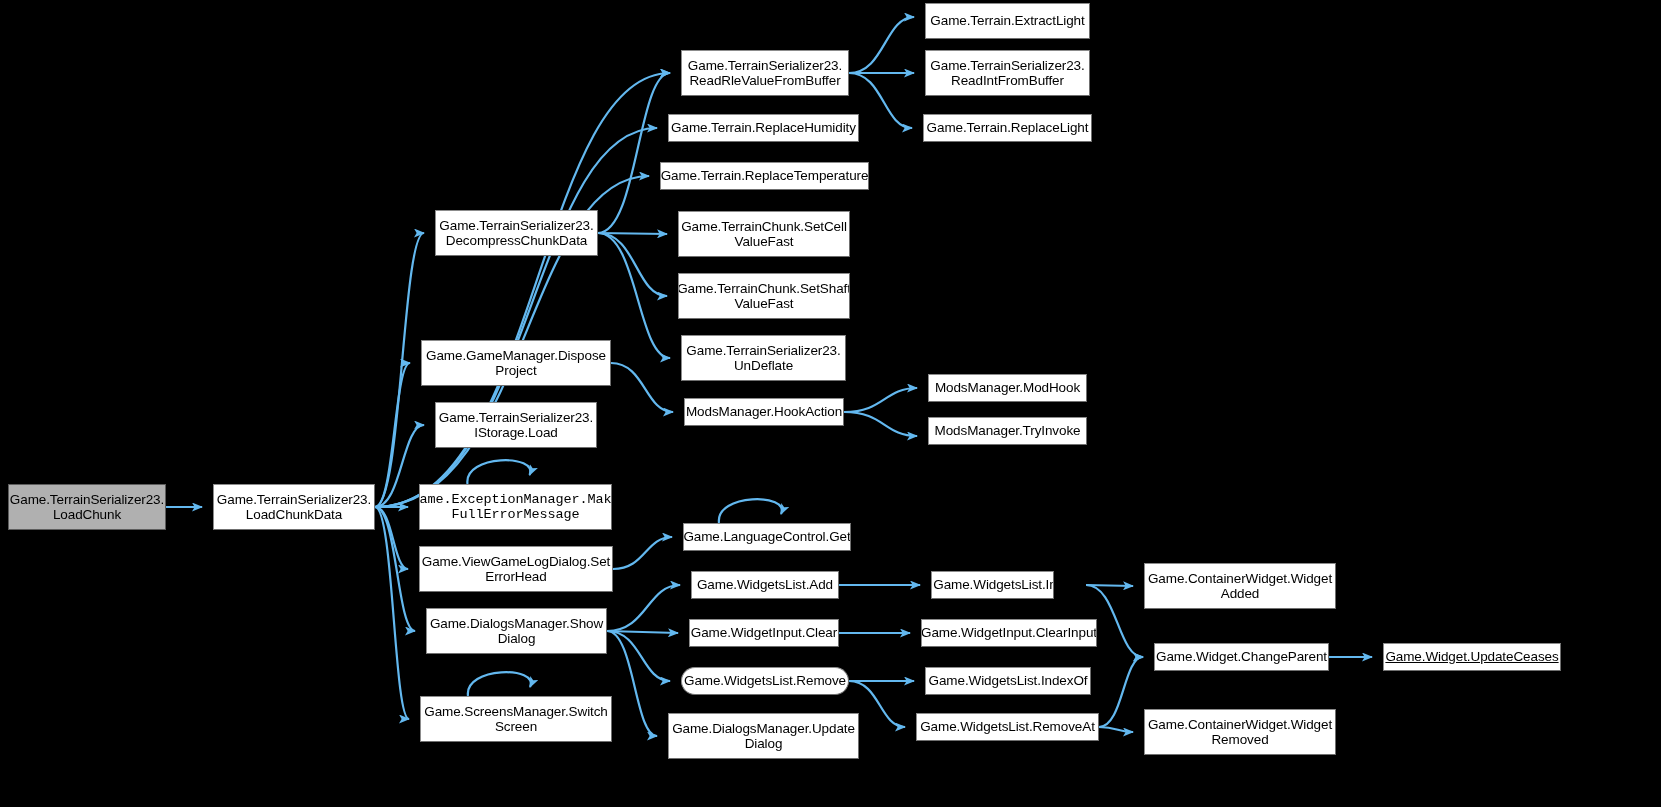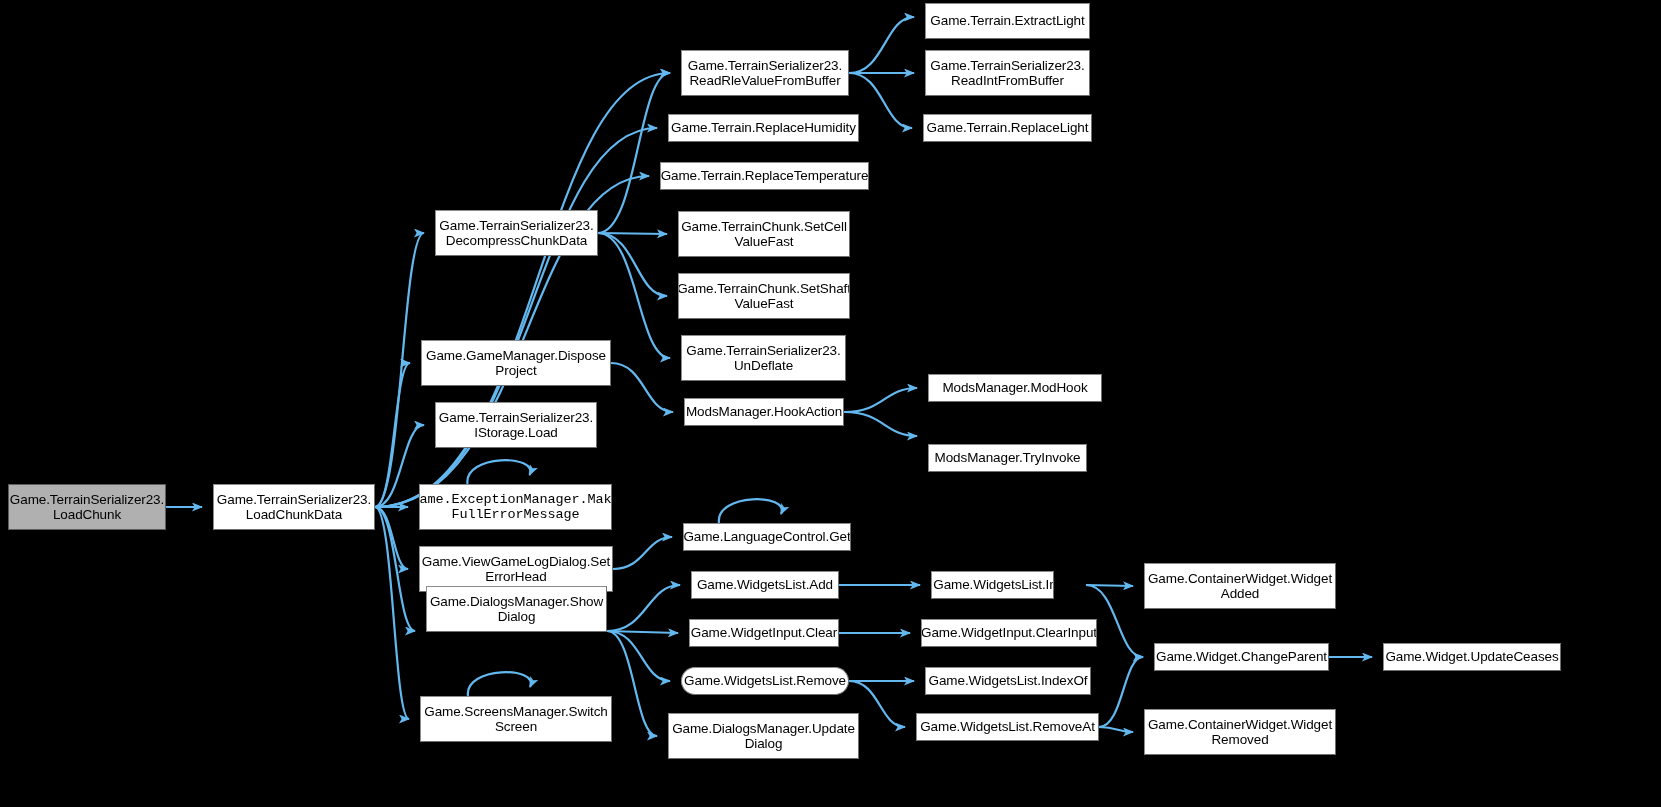--- a/index.html
+++ b/index.html
@@ -72,51 +72,51 @@
       <div class="node" style="left: 435px; top: 210px; width: 163px; height: 46px;">Game.TerrainSerializer23.
 DecompressChunkData</div>
       <div class="node" style="left: 421px; top: 340px; width: 190px; height: 46px;">Game.GameManager.Dispose
 Project</div>
       <div class="node" style="left: 435px; top: 402px; width: 162px; height: 46px;">Game.TerrainSerializer23.
 IStorage.Load</div>
       <div class="node" style="left: 419px; top: 484px; width: 193px; height: 46px; font-family: Liberation Mono, monospace;">Game.ExceptionManager.Make
 FullErrorMessage</div>
       <div class="node" style="left: 419px; top: 546px; width: 194px; height: 46px;">Game.ViewGameLogDialog.Set
 ErrorHead</div>
-      <div class="node" style="left: 426px; top: 586px; width: 181px; height: 46px;">Game.DialogsManager.Show
+      <div class="node" style="left: 426px; top: 608px; width: 181px; height: 46px;">Game.DialogsManager.Show
 Dialog</div>
       <div class="node" style="left: 420px; top: 696px; width: 192px; height: 46px;">Game.ScreensManager.Switch
 Screen</div>
       <div class="node" style="left: 681px; top: 50px; width: 168px; height: 46px;">Game.TerrainSerializer23.
 ReadRleValueFromBuffer</div>
       <div class="node" style="left: 668px; top: 114px; width: 191px; height: 28px;">Game.Terrain.ReplaceHumidity</div>
       <div class="node" style="left: 660px; top: 162px; width: 209px; height: 28px;">Game.Terrain.ReplaceTemperature</div>
       <div class="node" style="left: 678px; top: 211px; width: 172px; height: 46px;">Game.TerrainChunk.SetCell
 ValueFast</div>
       <div class="node" style="left: 678px; top: 273px; width: 172px; height: 46px;">Game.TerrainChunk.SetShaft
 ValueFast</div>
       <div class="node" style="left: 681px; top: 335px; width: 165px; height: 46px;">Game.TerrainSerializer23.
 UnDeflate</div>
       <div class="node" style="left: 684px; top: 398px; width: 160px; height: 28px;">ModsManager.HookAction</div>
       <div class="node" style="left: 925px; top: 3px; width: 165px; height: 36px;">Game.Terrain.ExtractLight</div>
       <div class="node" style="left: 925px; top: 50px; width: 165px; height: 46px;">Game.TerrainSerializer23.
 ReadIntFromBuffer</div>
       <div class="node" style="left: 923px; top: 114px; width: 169px; height: 28px;">Game.Terrain.ReplaceLight</div>
-      <div class="node" style="left: 928px; top: 374px; width: 174px; height: 28px;">ModsManager.ModHook</div>
-      <div class="node" style="left: 928px; top: 444px; width: 159px; height: 28px;">ModsManager.TryInvoke</div>
+      <div class="node" style="left: 928px; top: 374px; width: 159px; height: 28px;">ModsManager.ModHook</div>
+      <div class="node" style="left: 928px; top: 417px; width: 159px; height: 28px;">ModsManager.TryInvoke</div>
       <div class="node" style="left: 683px; top: 523px; width: 168px; height: 28px;">Game.LanguageControl.Get</div>
       <div class="node" style="left: 691px; top: 571px; width: 148px; height: 28px;">Game.WidgetsList.Add</div>
       <div class="node" style="left: 689px; top: 619px; width: 150px; height: 28px;">Game.WidgetInput.Clear</div>
       <div class="node" style="left: 681px; top: 667px; width: 168px; height: 28px; border-radius: 14px;">Game.WidgetsList.Remove</div>
       <div class="node" style="left: 668px; top: 713px; width: 191px; height: 46px;">Game.DialogsManager.Update
 Dialog</div>
       <div class="node" style="left: 931px; top: 571px; width: 123px; height: 28px; padding-left: 31px;">Game.WidgetsList.Insert</div>
       <div class="node" style="left: 921px; top: 619px; width: 176px; height: 28px;">Game.WidgetInput.ClearInput</div>
       <div class="node" style="left: 925px; top: 667px; width: 166px; height: 28px;">Game.WidgetsList.IndexOf</div>
       <div class="node" style="left: 916px; top: 713px; width: 183px; height: 28px;">Game.WidgetsList.RemoveAt</div>
       <div class="node" style="left: 1144px; top: 563px; width: 192px; height: 46px;">Game.ContainerWidget.Widget
 Added</div>
       <div class="node" style="left: 1154px; top: 643px; width: 175px; height: 28px;">Game.Widget.ChangeParent</div>
       <div class="node" style="left: 1144px; top: 709px; width: 192px; height: 46px;">Game.ContainerWidget.Widget
 Removed</div>
-      <div class="node" style="left: 1383px; top: 643px; width: 178px; height: 28px;">Game.Widget.UpdateCeases</div>
+      <div class="node" style="left: 1383px; top: 643px; width: 178px; height: 28px; text-decoration: underline;">Game.Widget.UpdateCeases</div>
     </div>
 </div>
 
 </body></html>

